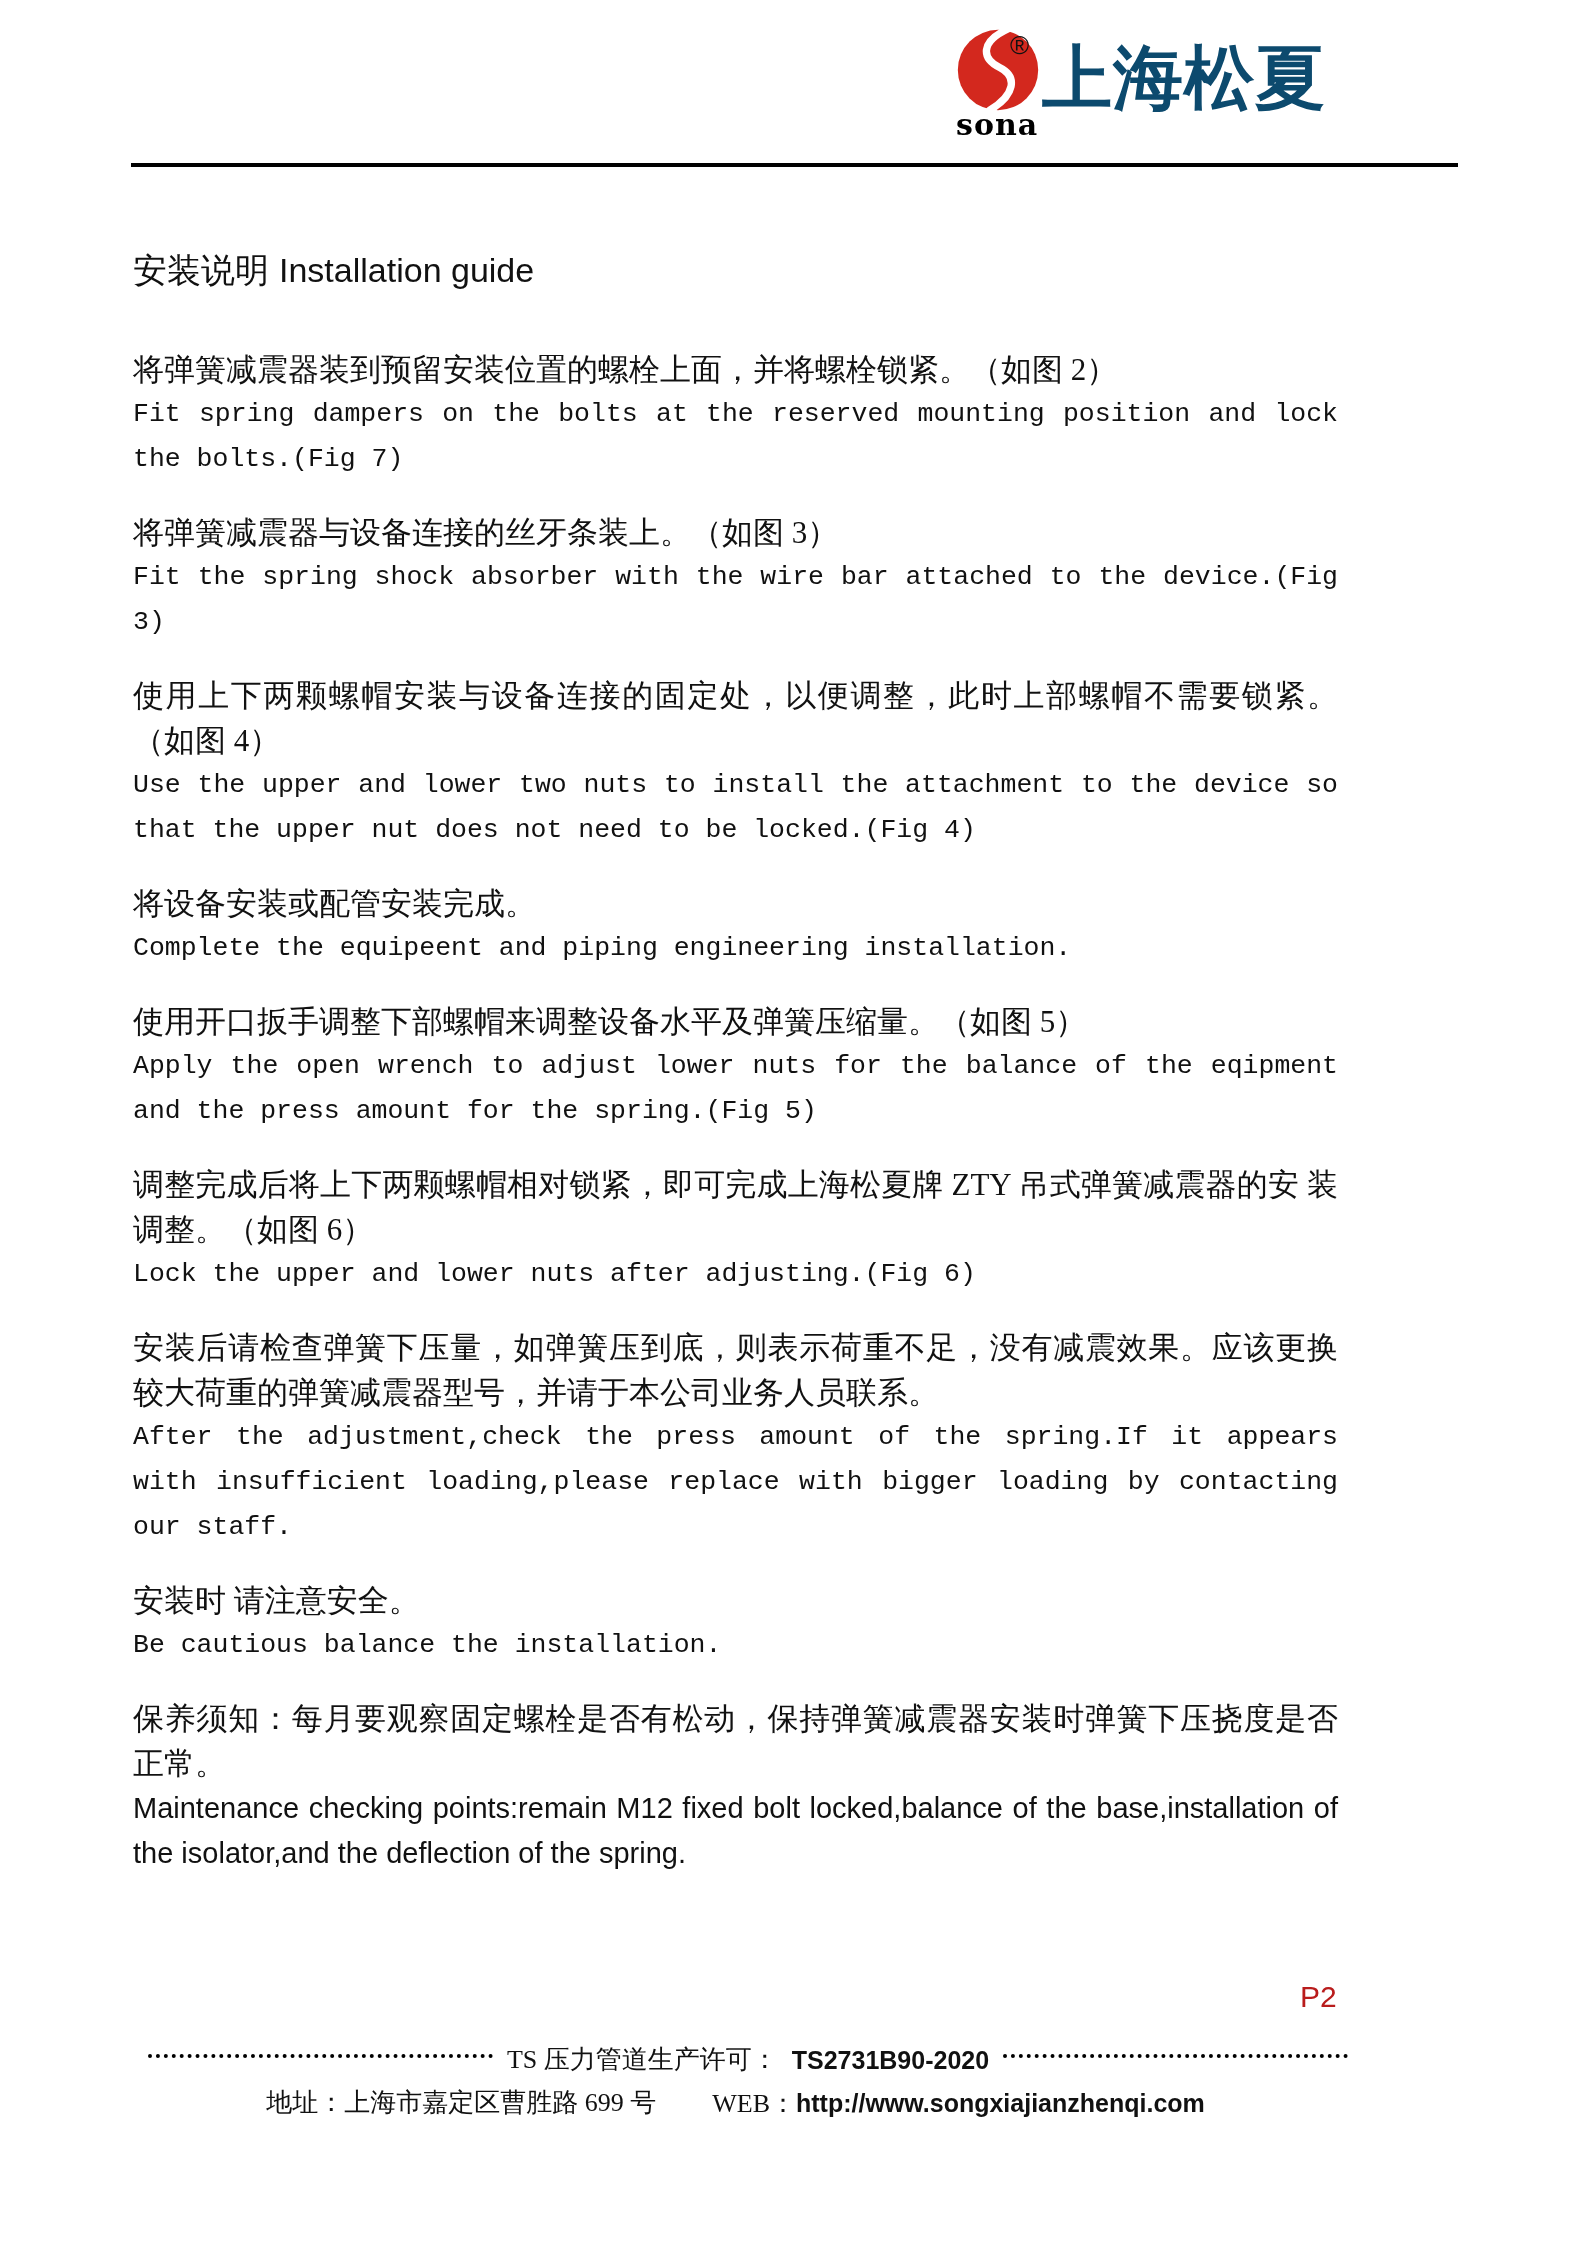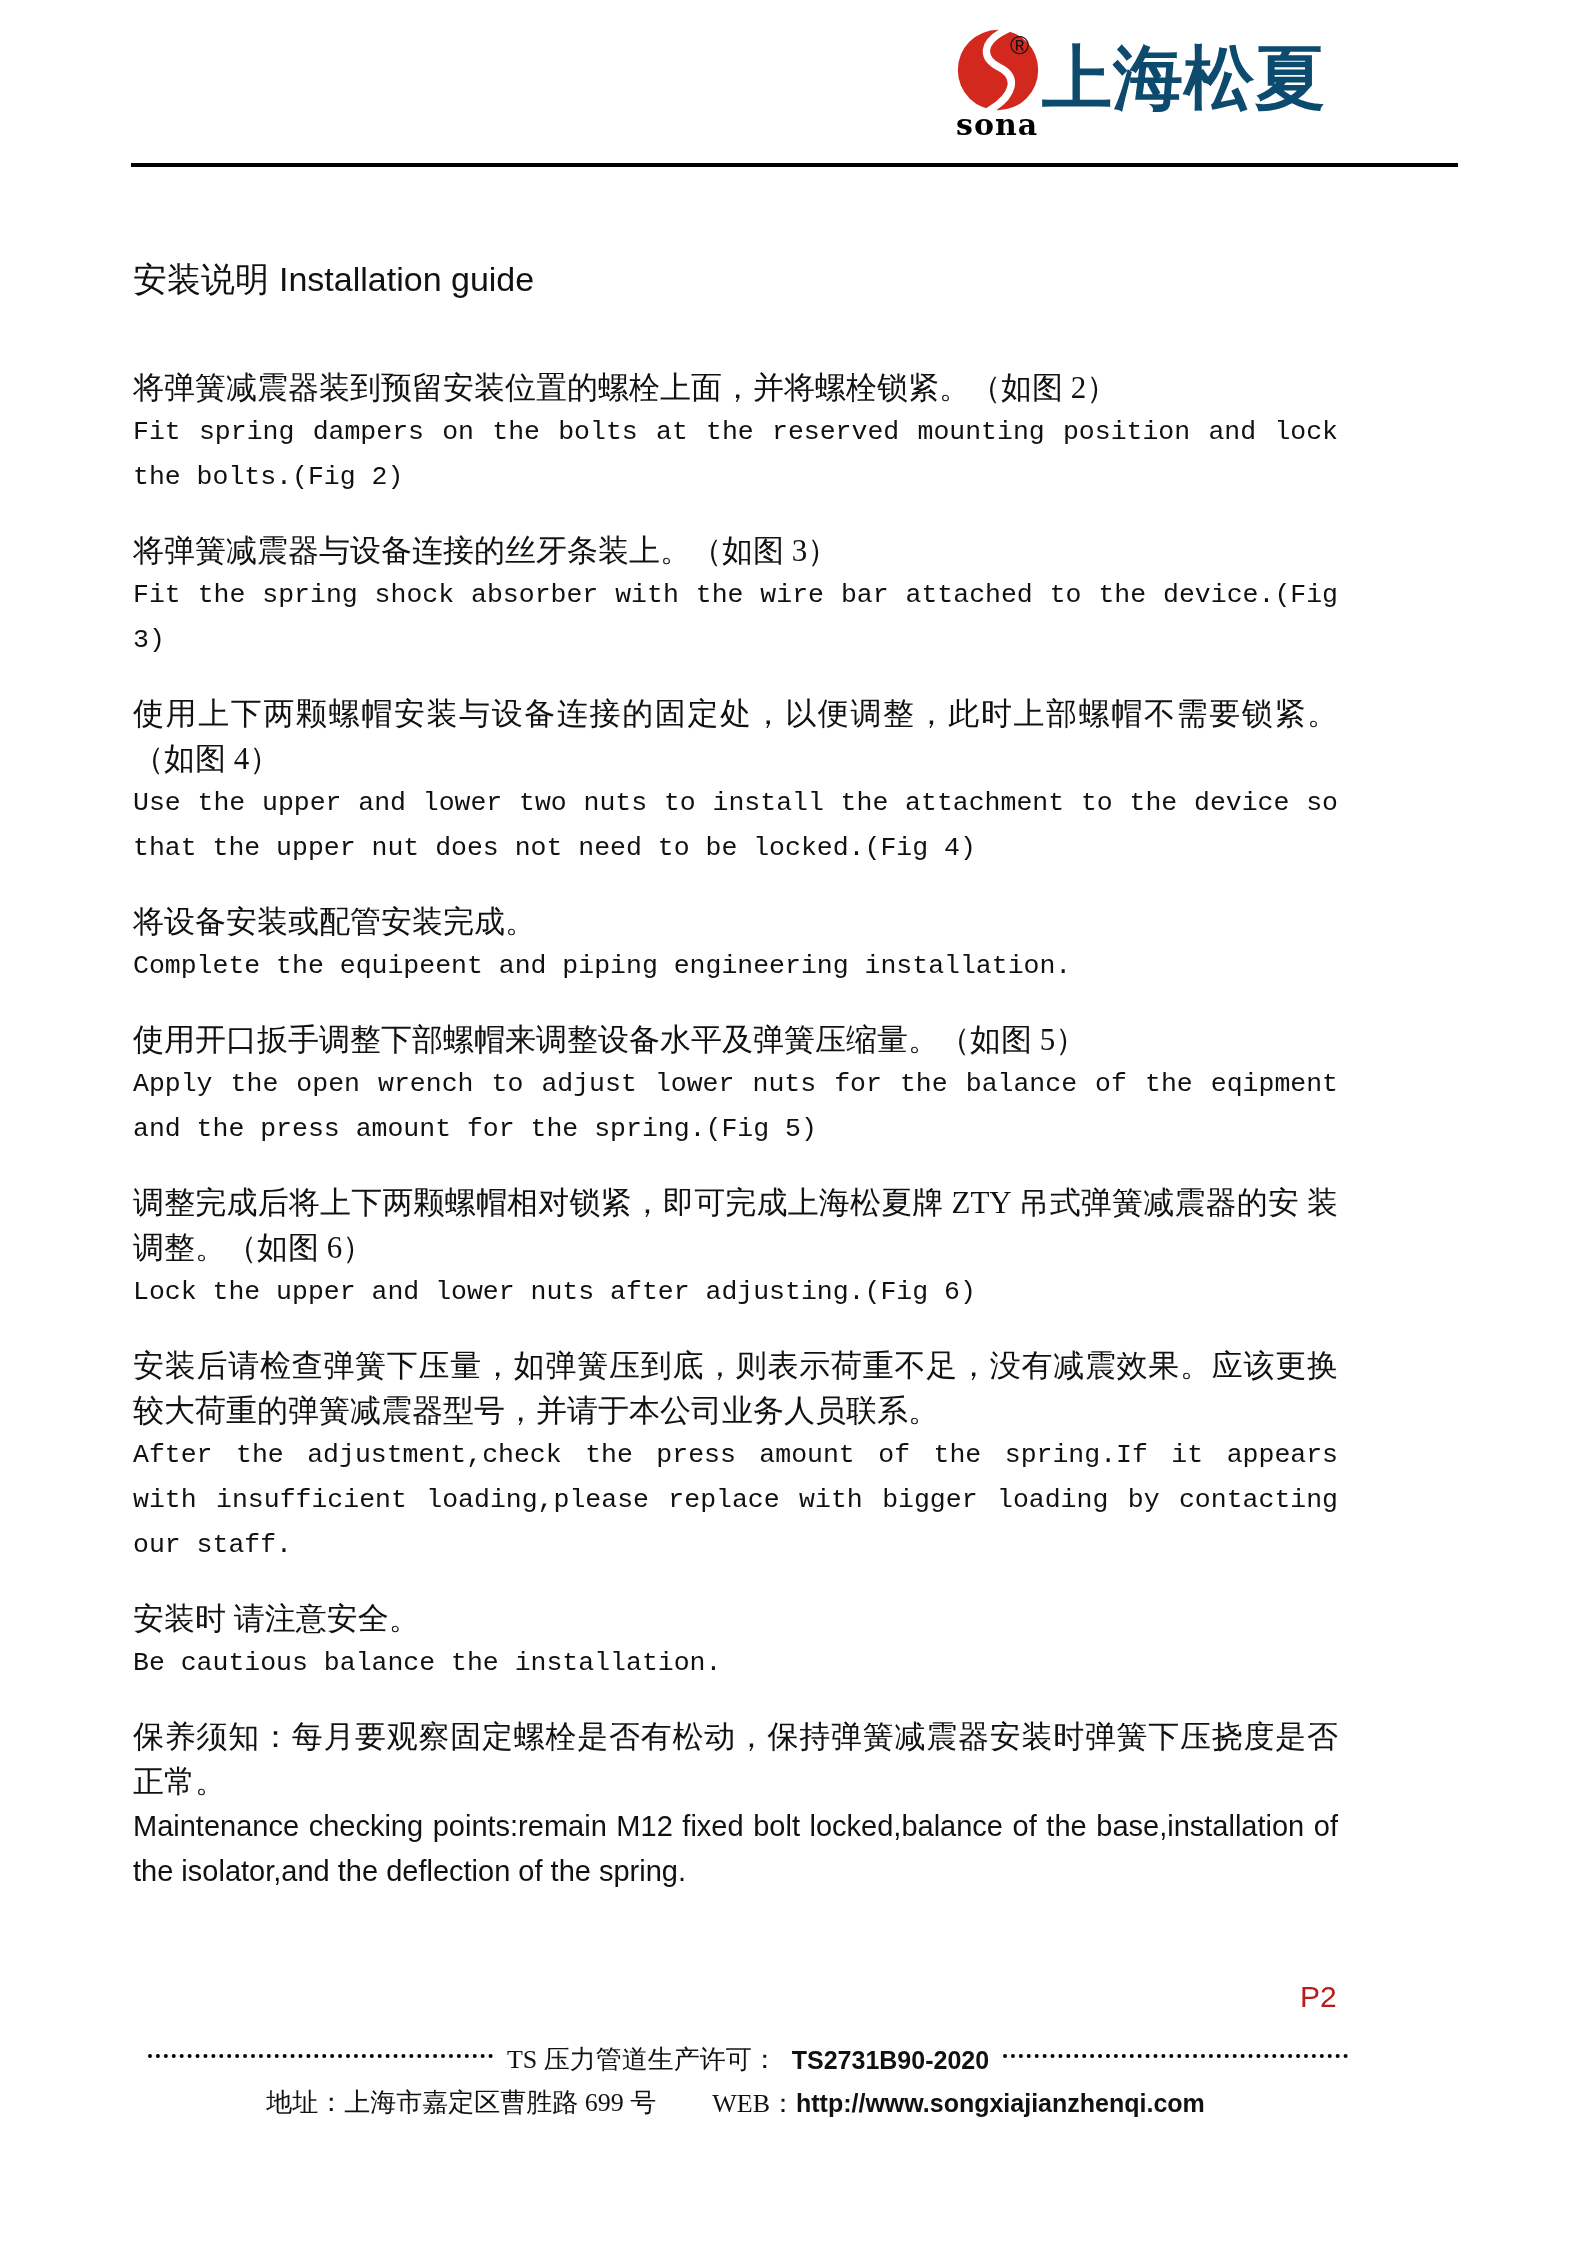--- a/index.html
+++ b/index.html
@@ -24,21 +24,21 @@
   }
   .company-cn {
     position:absolute; left:1042px; top:32px;
     font-family:"Liberation Sans","DejaVu Sans",sans-serif;
     font-weight:900; font-size:70px; letter-spacing:1px; color:#0c4a6e; white-space:nowrap;
   }
   .header-rule { position:absolute; left:131px; top:163px; width:1327px; height:4px; background:#000; }
 
   
   .content { position:absolute; left:133px; top:248px; width:1205px; }
-  .doc-title { margin:0 0 54px 0; font-weight:400; font-size:34px; line-height:63px; white-space:nowrap; }
+  .doc-title { margin:0 0 54px 0; font-weight:400; font-size:34px; line-height:45px; white-space:nowrap; }
   .doc-title .t-en { font-family:"Liberation Sans","DejaVu Sans",sans-serif; margin-left:10px; }
 
   .para { margin:0 0 28px 0; }
   .para p { margin:0; }
   .zh {
     font-size:31px; line-height:45px;
     text-align:justify; text-justify:inter-ideograph;
   }
   .en {
     font-family:"Liberation Mono","DejaVu Sans Mono",monospace;
@@ -88,21 +88,21 @@
   <div class="company-cn">上海松夏</div>
   <div class="header-rule"></div>
 
   <div class="content">
     <h1 class="doc-title">
       <span class="t-zh">安装说明</span><span class="t-en">Installation guide</span>
     </h1>
 
     <div class="para">
       <p class="zh">将弹簧减震器装到预留安装位置的螺栓上面，并将螺栓锁紧。（如图 2）</p>
-      <p class="en">Fit spring dampers on the bolts at the reserved mounting position and lock the bolts.(Fig 2)</p>
+      <p class="en">Fit spring dampers on the bolts at the reserved mounting position and lock the bolts.(Fig 7)</p>
     </div>
 
     <div class="para">
       <p class="zh">将弹簧减震器与设备连接的丝牙条装上。（如图 3）</p>
       <p class="en">Fit the spring shock absorber with the wire bar attached to the device.(Fig 3)</p>
     </div>
 
     <div class="para">
       <p class="zh">使用上下两颗螺帽安装与设备连接的固定处，以便调整，此时上部螺帽不需要锁紧。（如图 4）</p>
       <p class="en">Use the upper and lower two nuts to install the attachment to the device so that the upper nut does not need to be locked.(Fig 4)</p>

